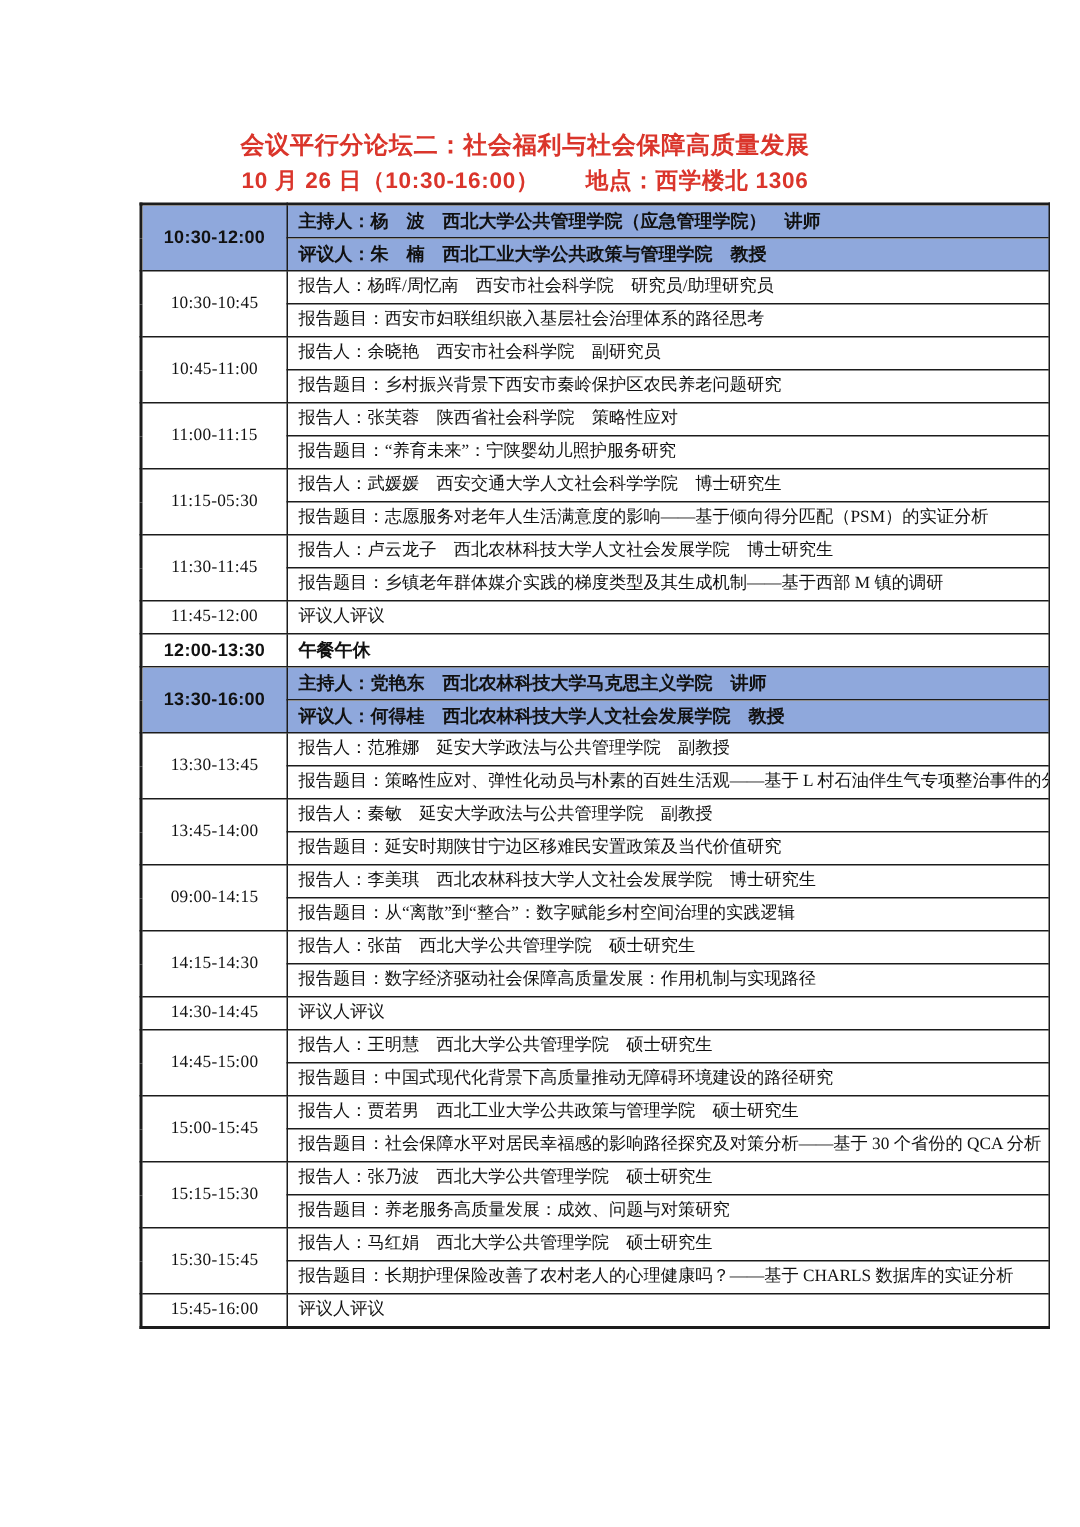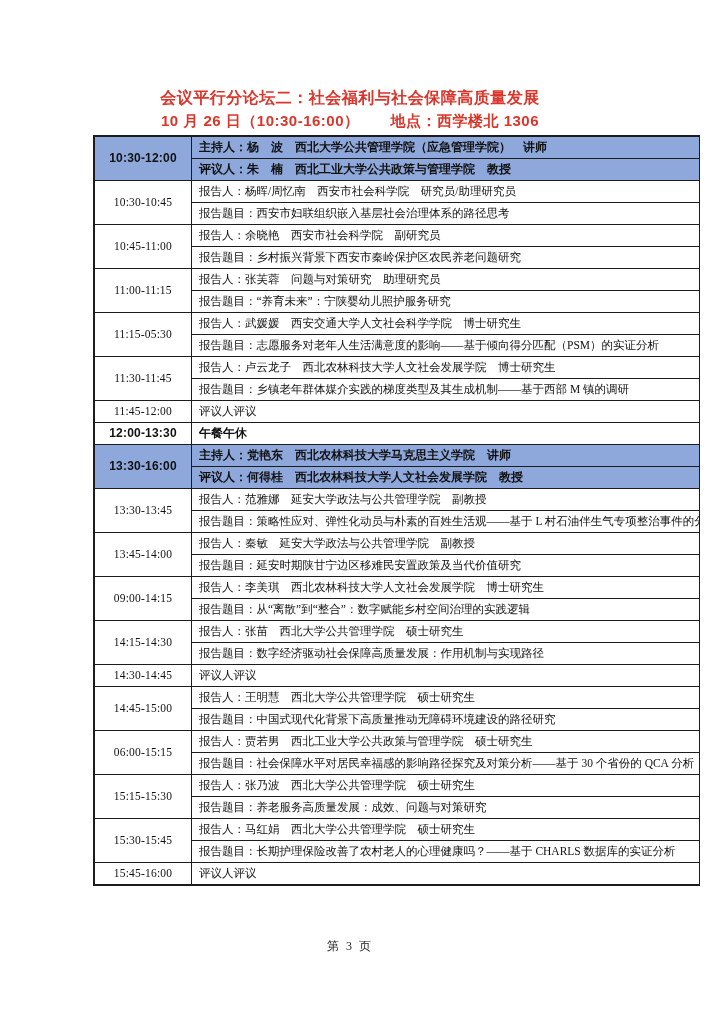--- a/index.html
+++ b/index.html
@@ -113,21 +113,21 @@
         </tr>
         <tr class="paper">
           <td class="time" rowspan="2">10:45-11:00</td>
           <td class="content">报告人：余晓艳　西安市社会科学院　副研究员</td>
         </tr>
         <tr class="paper">
           <td class="content">报告题目：乡村振兴背景下西安市秦岭保护区农民养老问题研究</td>
         </tr>
         <tr class="paper">
           <td class="time" rowspan="2">11:00-11:15</td>
-          <td class="content">报告人：张芙蓉　问题与对策研究　助理研究员</td>
+          <td class="content">报告人：张芙蓉　陕西省社会科学院　策略性应对</td>
         </tr>
         <tr class="paper">
           <td class="content">报告题目：“养育未来”：宁陕婴幼儿照护服务研究</td>
         </tr>
         <tr class="paper">
           <td class="time" rowspan="2">11:15-05:30</td>
           <td class="content">报告人：武媛媛　西安交通大学人文社会科学学院　博士研究生</td>
         </tr>
         <tr class="paper">
           <td class="content">报告题目：志愿服务对老年人生活满意度的影响——基于倾向得分匹配（PSM）的实证分析</td>
@@ -187,21 +187,21 @@
           <td class="content">评议人评议</td>
         </tr>
         <tr class="paper">
           <td class="time" rowspan="2">14:45-15:00</td>
           <td class="content">报告人：王明慧　西北大学公共管理学院　硕士研究生</td>
         </tr>
         <tr class="paper">
           <td class="content">报告题目：中国式现代化背景下高质量推动无障碍环境建设的路径研究</td>
         </tr>
         <tr class="paper">
-          <td class="time" rowspan="2">06:00-15:15</td>
+          <td class="time" rowspan="2">15:00-15:45</td>
           <td class="content">报告人：贾若男　西北工业大学公共政策与管理学院　硕士研究生</td>
         </tr>
         <tr class="paper">
           <td class="content">报告题目：社会保障水平对居民幸福感的影响路径探究及对策分析——基于 30 个省份的 QCA 分析</td>
         </tr>
         <tr class="paper">
           <td class="time" rowspan="2">15:15-15:30</td>
           <td class="content">报告人：张乃波　西北大学公共管理学院　硕士研究生</td>
         </tr>
         <tr class="paper">
@@ -214,14 +214,13 @@
         <tr class="paper">
           <td class="content">报告题目：长期护理保险改善了农村老人的心理健康吗？——基于 CHARLS 数据库的实证分析</td>
         </tr>
         <tr class="review">
           <td class="time" rowspan="1">15:45-16:00</td>
           <td class="content">评议人评议</td>
         </tr>
       </tbody>
   </table>
 
-  <div class="footer">第 3 页</div>
 </div>
 
 </body></html>

